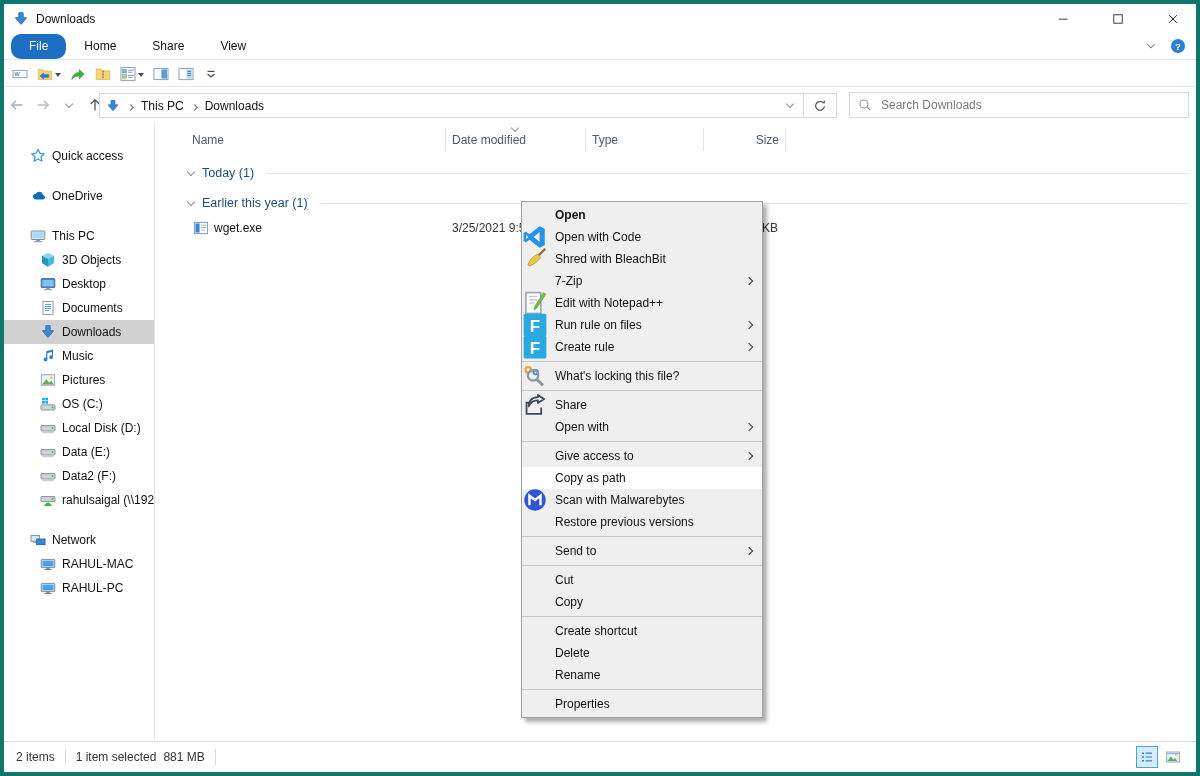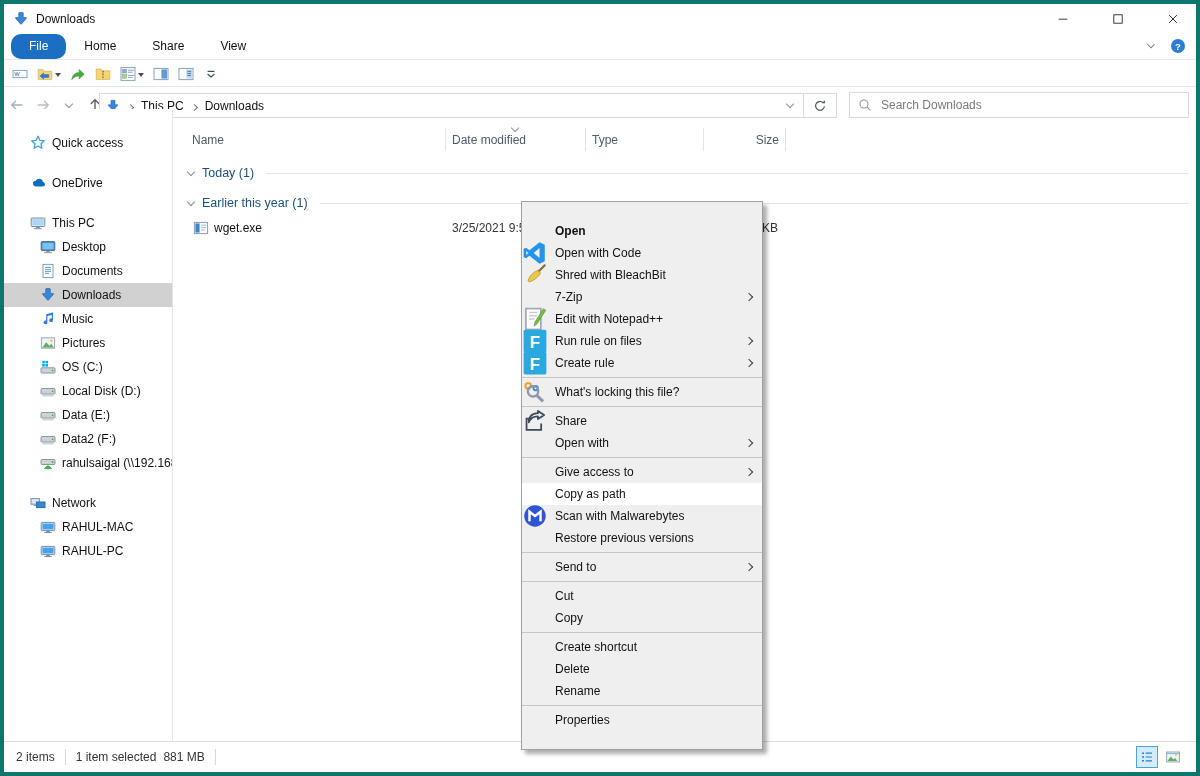--- a/index.html
+++ b/index.html
@@ -32,21 +32,21 @@
   .addressbar { position:absolute; left:95px; top:5px; width:705px; height:25px; border:1px solid #d9d9d9; display:flex; align-items:center; padding-left:6px; background:#fff; }
   .crumb-sep { display:inline-block; width:5px; height:5px; border-top:1.2px solid #6b7684; border-right:1.2px solid #6b7684; transform:rotate(45deg); margin:0 8px; }
   .crumb { font-size:12px; }
   .addr-dd { margin-left:auto; width:26px; display:flex; justify-content:center; align-self:stretch; align-items:center; }
   .refresh-box { position:absolute; left:800px; top:5px; width:33px; height:25px; border:1px solid #d9d9d9; border-left:none; display:flex; align-items:center; justify-content:center; background:#fff; }
   .searchbox { position:absolute; left:845px; top:4px; width:340px; height:26px; border:1px solid #d9d9d9; display:flex; align-items:center; padding:0 8px; gap:9px; background:#fff; }
   .searchbox input { border:none; outline:none; flex:1; font-family:inherit; font-size:12px; color:#333; }
   .searchbox input::placeholder { color:#7a7a7a; }
 
   
-  .sidebar { position:absolute; top:105px; left:0; width:169px; bottom:31px; border-right:1px solid #e6e6e6; padding-top:22px; overflow:hidden; background:#fff; }
+  .sidebar { position:absolute; top:118px; left:0; width:151px; bottom:31px; border-right:1px solid #e6e6e6; padding-top:22px; overflow:hidden; background:#fff; }
   .side-item { height:24px; display:flex; align-items:center; gap:6px; padding-left:26px; white-space:nowrap; cursor:default; }
   .side-item.indent1 { padding-left:36px; }
   .side-item.gap { margin-top:16px; }
   .side-item.selected { background:var(--side-sel); }
 
   
   .main { position:absolute; left:170px; top:118px; right:0; bottom:31px; background:#fff; }
   .col-headers { position:absolute; top:6px; left:12px; height:23px; display:flex; color:#4c5a6b; }
   .col { padding:5px 6px 0; border-right:1px solid #e4e4e4; position:relative; }
   .col.c-name { width:260px; }
@@ -60,21 +60,21 @@
   .group-hdr .gline { flex:1; border-top:1px solid #e4e4e4; margin-left:12px; }
   .frow { display:flex; align-items:center; height:20px; margin-top:4px; width:601px; border:1px solid transparent; }
   .frow.selected { background:var(--sel); border-color:var(--sel-b); }
   .frow .cell { padding:0 6px; white-space:nowrap; overflow:hidden; }
   .frow .f-name { width:259px; display:flex; align-items:center; gap:5px; }
   .frow .f-date { width:140px; color:#333; }
   .frow .f-type { width:118px; color:#333; }
   .frow .f-size { width:80px; text-align:right; color:#333; }
 
   
-  .context-menu { position:absolute; left:517px; top:197px; width:242px; background:var(--menu-bg); border:1px solid var(--menu-border); box-shadow:4px 4px 4px rgba(0,0,0,.32); padding:18px 0; z-index:50; }
+  .context-menu { position:absolute; left:517px; top:197px; width:242px; background:var(--menu-bg); border:1px solid var(--menu-border); box-shadow:4px 4px 4px rgba(0,0,0,.32); padding:2px 0; z-index:50; }
   .mi { height:22px; display:flex; align-items:center; padding-right:7px; cursor:default; }
   .mi .mi-icon { width:26px; display:flex; justify-content:center; flex:none; }
   .mi .mi-label { flex:1; padding-left:7px; }
   .mi.bold .mi-label { font-weight:bold; }
   .mi.hl { background:var(--menu-hl); }
   .mi .sub { width:6px; height:6px; border-top:1.3px solid #3d3d3d; border-right:1.3px solid #3d3d3d; transform:rotate(45deg); margin-right:3px; }
   .msep { border-top:1px solid #c6c6c6; margin:3px 0; }
 
   
   .statusbar { position:absolute; bottom:0; left:0; right:0; height:31px; border-top:1px solid #dedede; display:flex; align-items:center; padding:0 12px; color:#333; }
@@ -277,20 +277,30 @@
       <div class="side-item gap">
         <span class="icon">
           <svg viewBox="0 0 16 16">
             <rect x="1.2" y="3" width="13.6" height="8.5" rx=".8" fill="#d6eaf8" stroke="#7a8fa6"></rect>
             <rect x="2.4" y="4.2" width="11.2" height="6" fill="#aed6f1"></rect>
             <rect x="6.2" y="11.8" width="3.6" height="1.4" fill="#7a8fa6"></rect>
             <rect x="4.2" y="13.2" width="7.6" height="1" fill="#7a8fa6"></rect>
           </svg>
         </span>
         <span>This PC</span>
+      </div>
+      <div class="side-item indent1">
+        <span class="icon">
+          <svg viewBox="0 0 16 16">
+            <path d="M8 1.2L14 4v7L8 14.8 2 11V4z" fill="#49b8dd"></path>
+            <path d="M8 1.2L14 4 8 7 2 4z" fill="#8fd6ef"></path>
+            <path d="M8 7v7.8L2 11V4z" fill="#2a93bd"></path>
+          </svg>
+        </span>
+        <span>3D Objects</span>
       </div>
       <div class="side-item indent1">
         <span class="icon">
           <svg viewBox="0 0 16 16">
             <rect x="1.2" y="2.6" width="13.6" height="9" rx=".8" fill="#2f86d4" stroke="#5c6b7a"></rect>
             <rect x="2.4" y="3.8" width="11.2" height="6.6" fill="#7cc0f4"></rect>
             <rect x="6.2" y="11.8" width="3.6" height="1.4" fill="#8a97a5"></rect>
             <rect x="4.2" y="13.2" width="7.6" height="1" fill="#8a97a5"></rect>
           </svg>
         </span>

